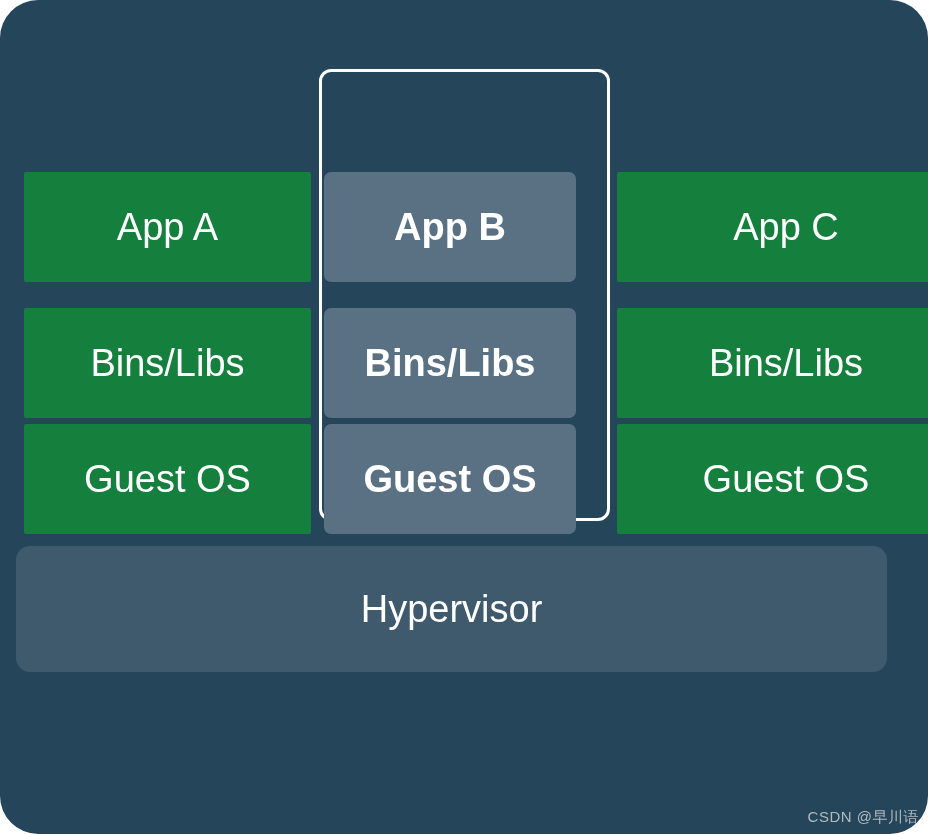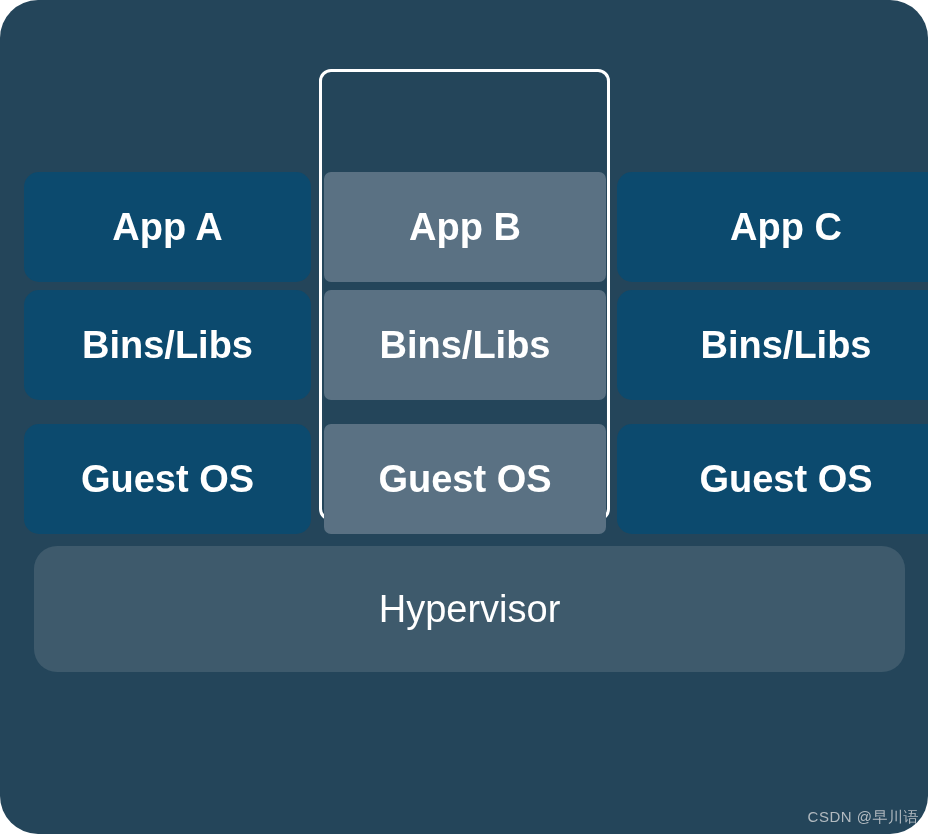--- a/index.html
+++ b/index.html
@@ -42,40 +42,39 @@
     letter-spacing: 0.5px;
   }
   
   .cell {
     position: absolute;
     height: 110px;
     display: flex;
     align-items: center;
     justify-content: center;
     font-size: 38px;
-    border-radius: 15px;
-    background: #0c4a6e;
-    font-weight: bold;
+    border-radius: 2px;
+    background: #15803d;
   }
   .col-left  { left: 24px;  width: 287px; }
-  .col-mid   { left: 324px; width: 282px; background: #5A7183; font-weight: bold; border-radius: 7px; }
+  .col-mid   { left: 324px; width: 252px; background: #5A7183; font-weight: bold; border-radius: 7px; }
   .col-right { left: 617px; width: 338px; }
   .row-0 { top: 172px; }
-  .row-1 { top: 290px; text-align: center; }
+  .row-1 { top: 308px; text-align: center; }
   .row-2 { top: 424px; }
   
   .layer {
     position: absolute;
-    left: 34px;
+    left: 16px;
     width: 871px;
     display: flex;
     align-items: center;
     justify-content: center;
     font-size: 38px;
-    border-radius: 23px;
+    border-radius: 14px;
     background: #3E5A6C;
   }
   .layer-hypervisor     { top: 546px; height: 126px; }
   .layer-infrastructure { top: 681px; height: 120px; }
   
   .watermark {
     position: absolute;
     right: 9px;
     bottom: 7px;
     font-size: 15px;

